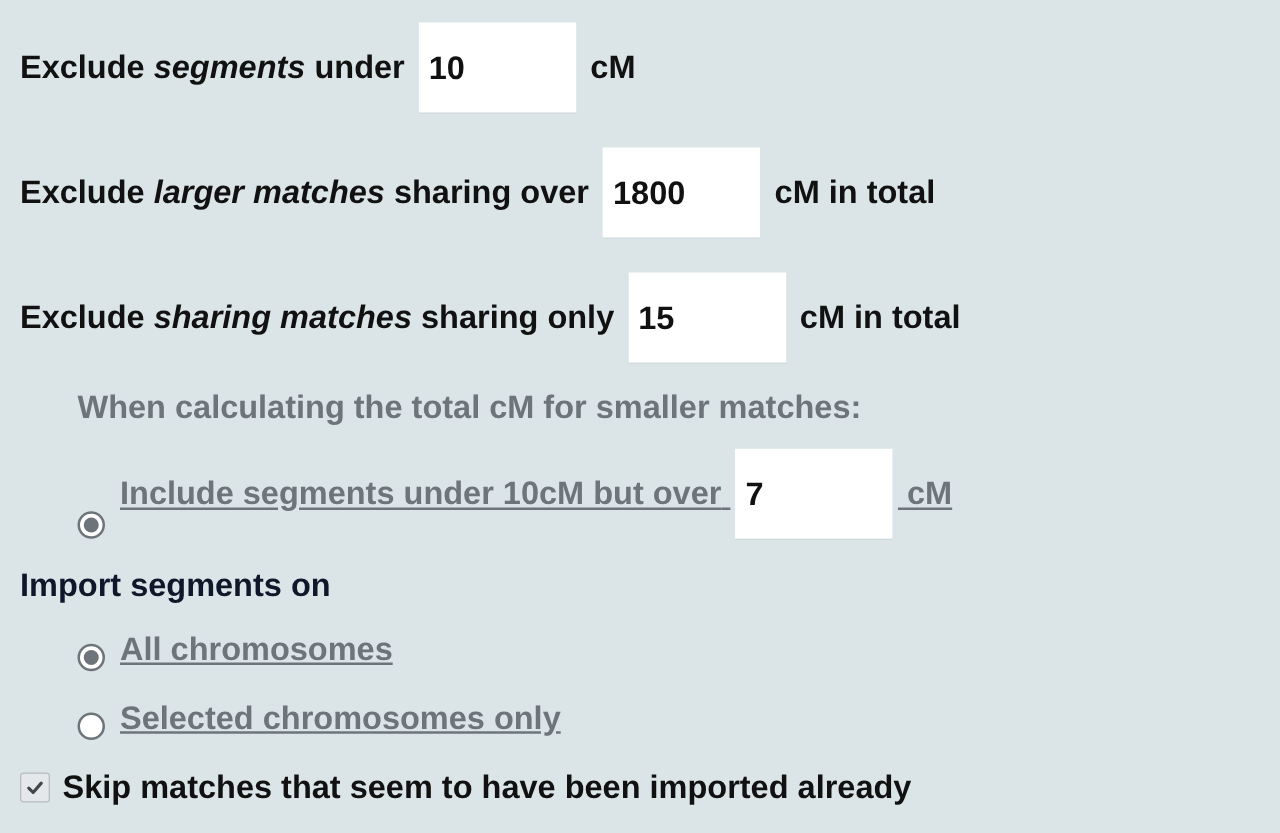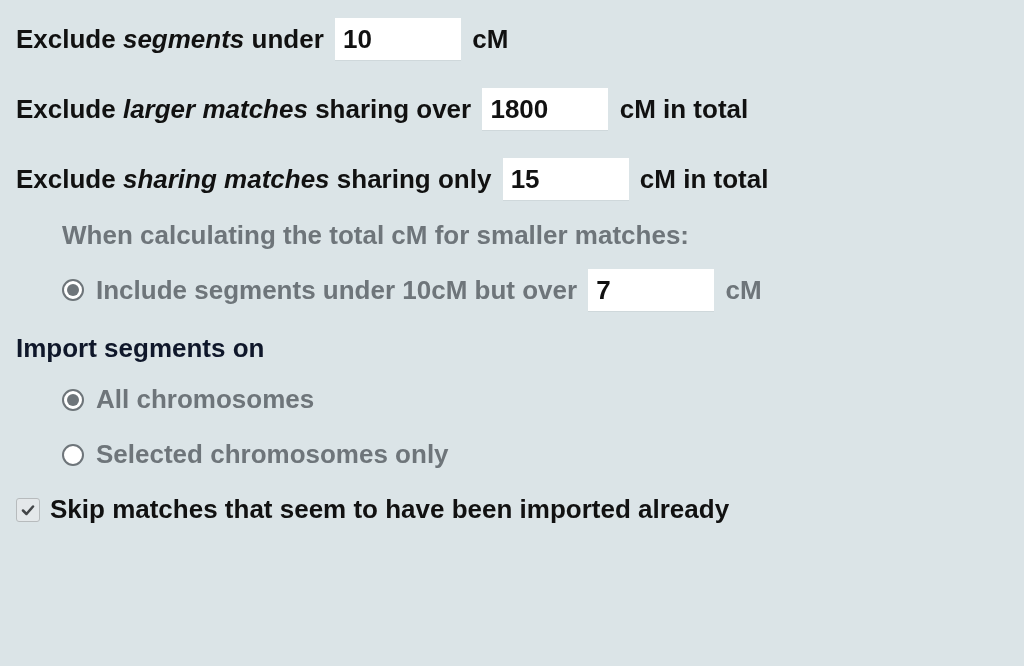--- a/index.html
+++ b/index.html
@@ -29,42 +29,43 @@
     font-weight: 700;
   }
   input.num {
     width: 110px;
     height: 40px;
     font-size: 26px;
     font-weight: 700;
     color: #111;
     border: none;
     background: #fff;
-    padding: 1px 8px;
+    padding: 16px 8px;
     margin: 0 4px;
     vertical-align: baseline;
     box-shadow: 0 1px 0 rgba(0,0,0,.05);
     font-family: inherit;
   }
   .subgroup {
     margin-left: 46px;
     color: #6e757a;
     font-weight: 700;
     font-size: 26px;
   }
   .subgroup .heading {
     margin: 4px 0 16px 0;
   }
   .option {
     display: flex;
-    align-items: center;
+    align-items: flex-end;
     gap: 12px;
     margin-bottom: 20px;
     color: #6e757a;
     font-weight: 700;
+    text-decoration: underline;
   }
   
   .radio {
     width: 22px;
     height: 22px;
     border-radius: 50%;
     border: 2.5px solid #6e757a;
     display: inline-flex;
     align-items: center;
     justify-content: center;

